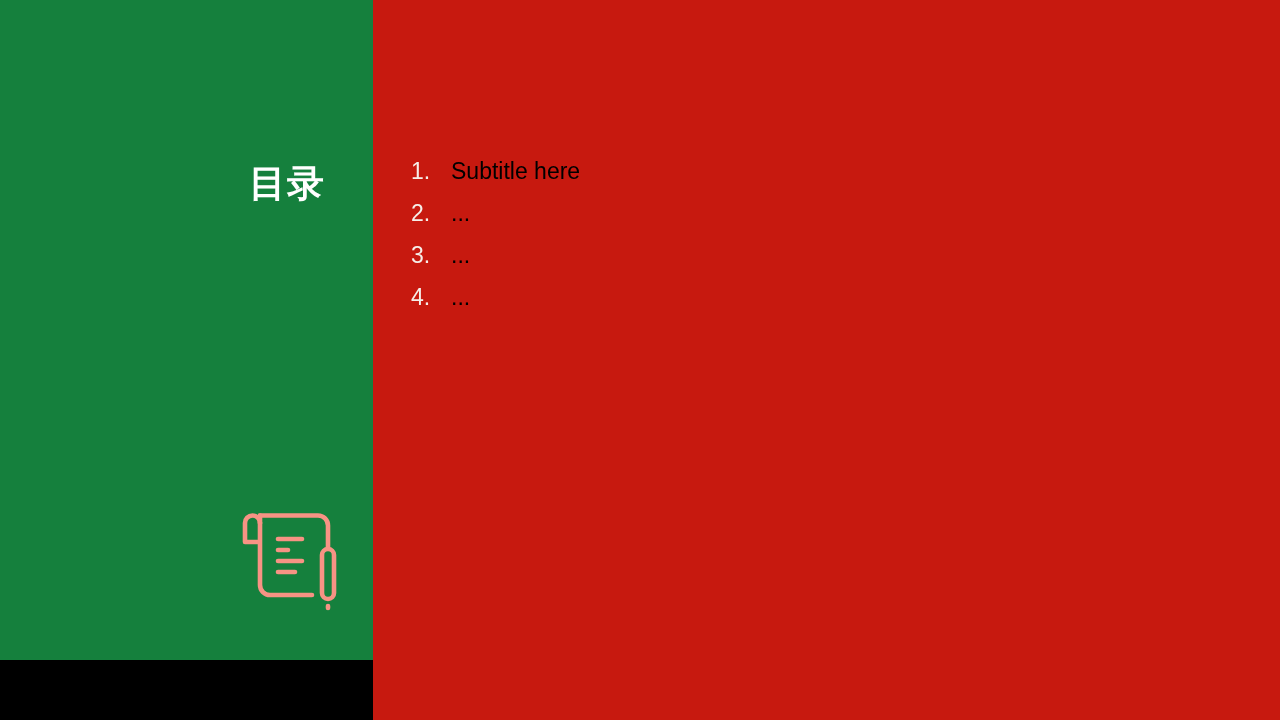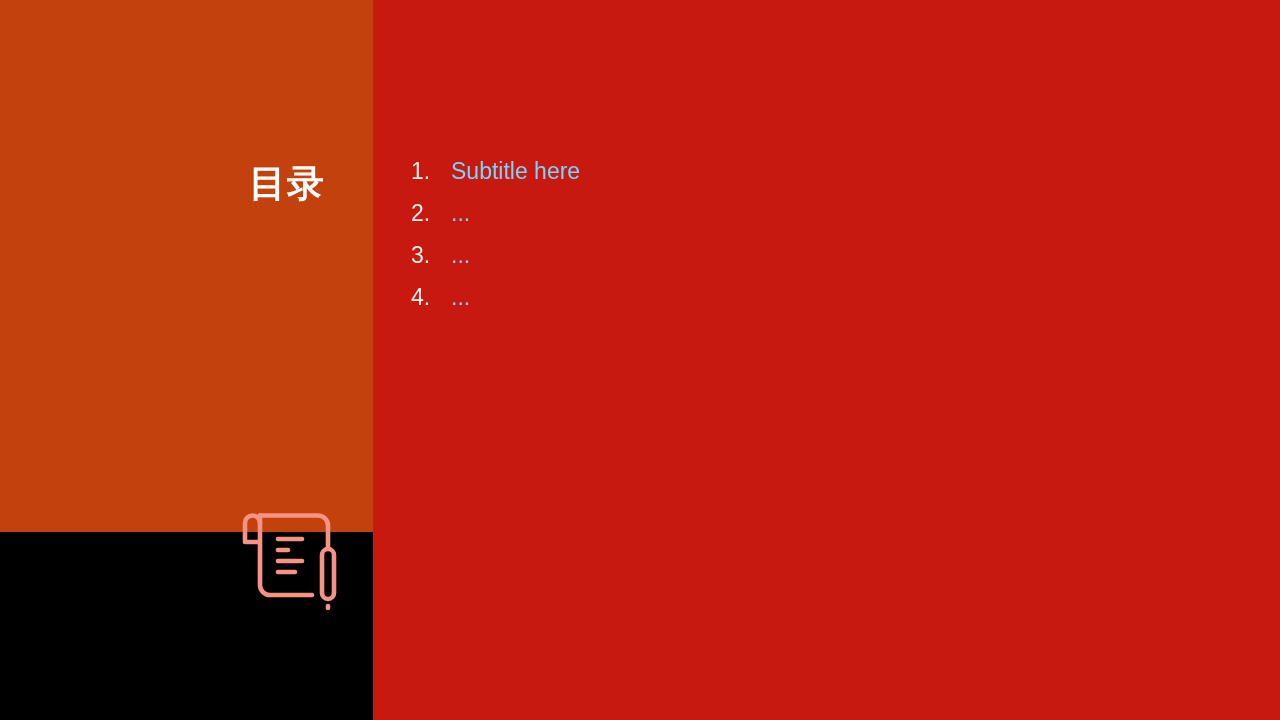--- a/index.html
+++ b/index.html
@@ -14,22 +14,22 @@
     height: 720px;
     overflow: hidden;
     font-family: "Liberation Sans", "DejaVu Sans", sans-serif;
     display: flex;
   }
 
   
   .left-panel {
     position: relative;
     width: 373px;
-    height: 532px;
-    background: #c2410c;
+    height: 660px;
+    background: #15803d;
     flex: 0 0 373px;
   }
 
   .toc-title {
     position: absolute;
     right: 48px;
     top: 165px;
     margin: 0;
     font-size: 37px;
     font-weight: bold;
@@ -83,21 +83,21 @@
   }
 
   .toc-num {
     flex: 0 0 40px;
     text-align: left;
     color: #F6EEE9;
   }
 
   .toc-label {
     flex: 1 1 auto;
-    color: #7dd3fc;
+    color: #000000;
     white-space: nowrap;
   }
 </style>
 </head>
 <body>
 
 <div class="slide">
 
   <div class="left-panel">
 

